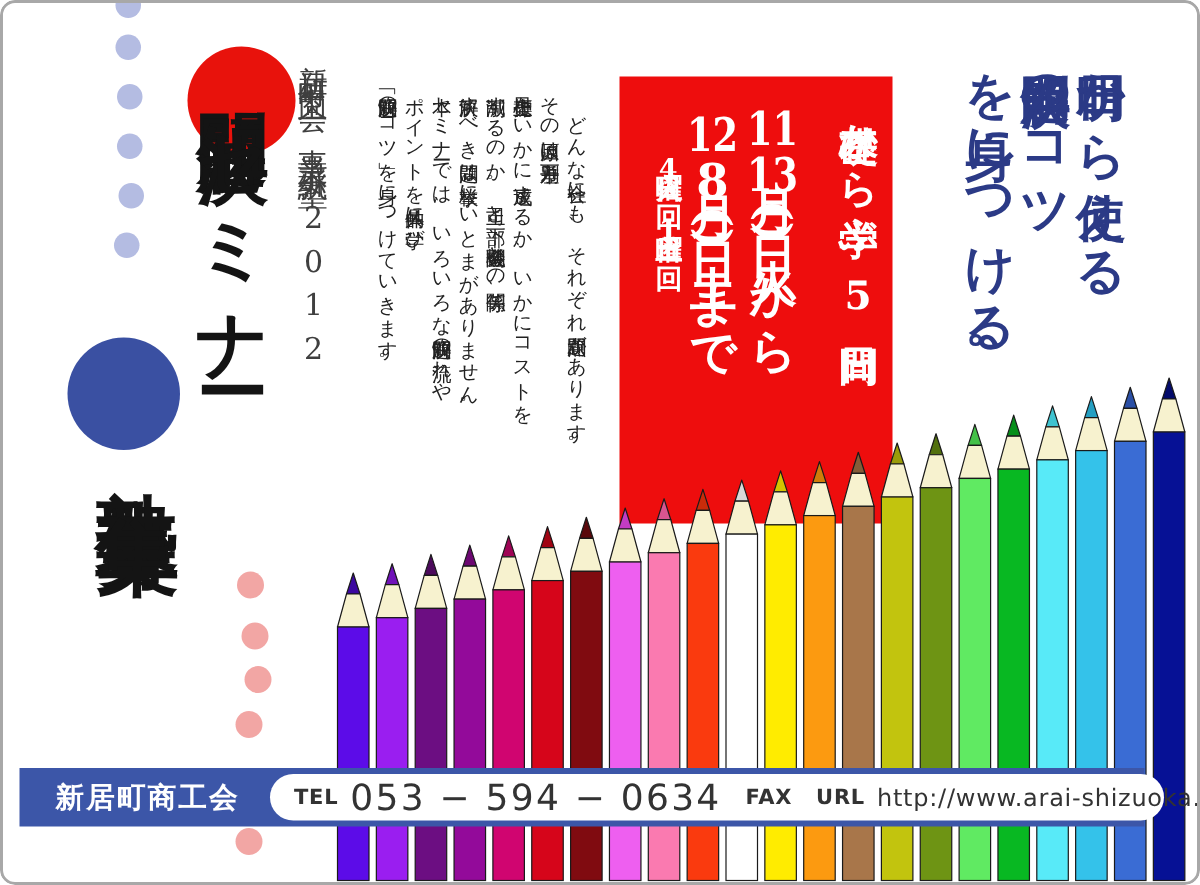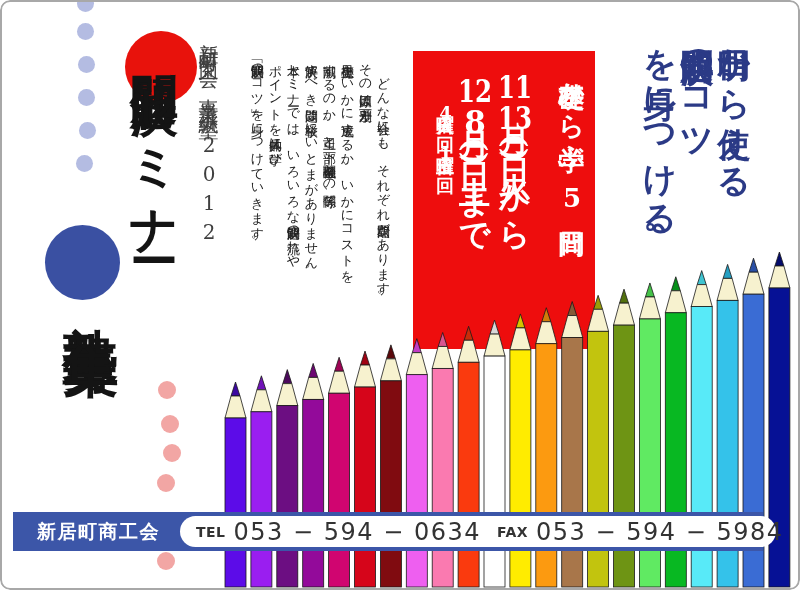--- a/index.html
+++ b/index.html
@@ -197,21 +197,20 @@
     <div class="v sch-sub">火曜日<span class="tcy">4</span>回、土曜日<span class="tcy">1</span>回</div>
   </div>
 
   <div class="footer-bar">
     <div class="footer-org">新居町商工会</div>
     <div class="contact-pill">
       <span class="c-label">TEL</span>
       <span class="c-num">053 − 594 − 0634</span>
       <span class="gap1"></span>
       <span class="c-label">FAX</span>
-      <span class="c-num">053 − 594 − 5984</span>
       <span class="gap2"></span>
       <span class="c-label">URL</span>
       <span class="c-url">http://www.arai-shizuoka.jp/</span>
     </div>
   </div>
 
   <div class="frame"></div>
 </div>
 
 </body></html>

